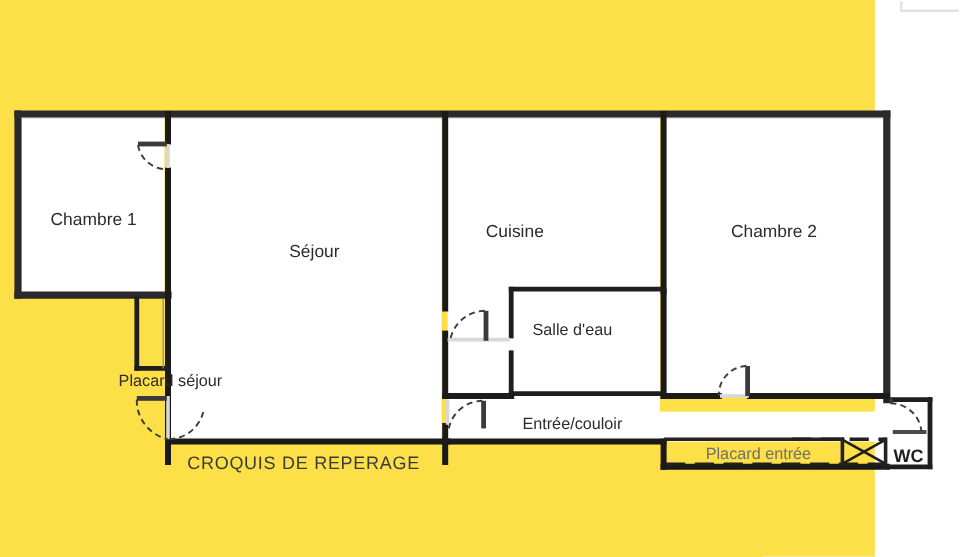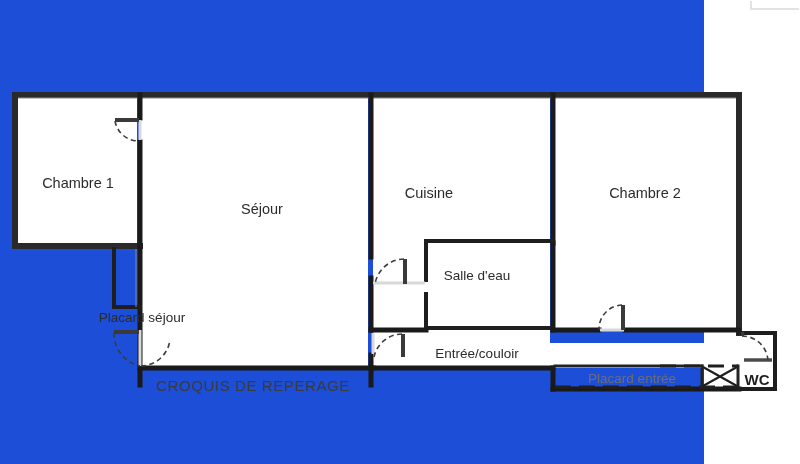--- a/index.html
+++ b/index.html
@@ -10,21 +10,22 @@
   body {
     width: 800px;
     height: 464px;
     overflow: hidden;
     font-family: "Liberation Sans", sans-serif;
   }
   #plan-viewport {
     position: relative;
     width: 704px;
     height: 464px;
-    background: #1d4ed8;
+    background: #fde047;
+    padding-left: 25px;
   }
   #floorplan-svg {
     position: absolute;
     left: 0;
     top: 0;
     width: 800px;
     height: 464px;
     display: block;
   }
   .room-label {

